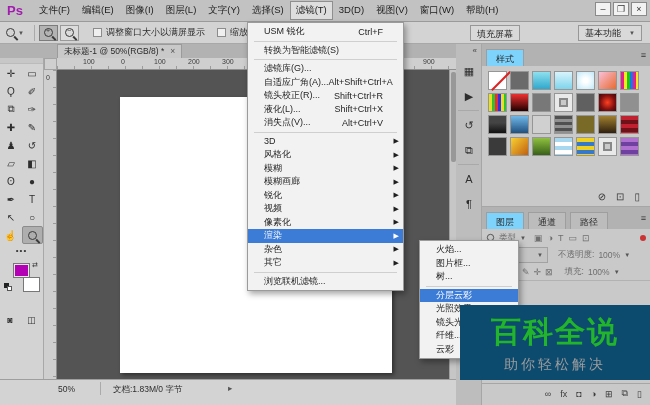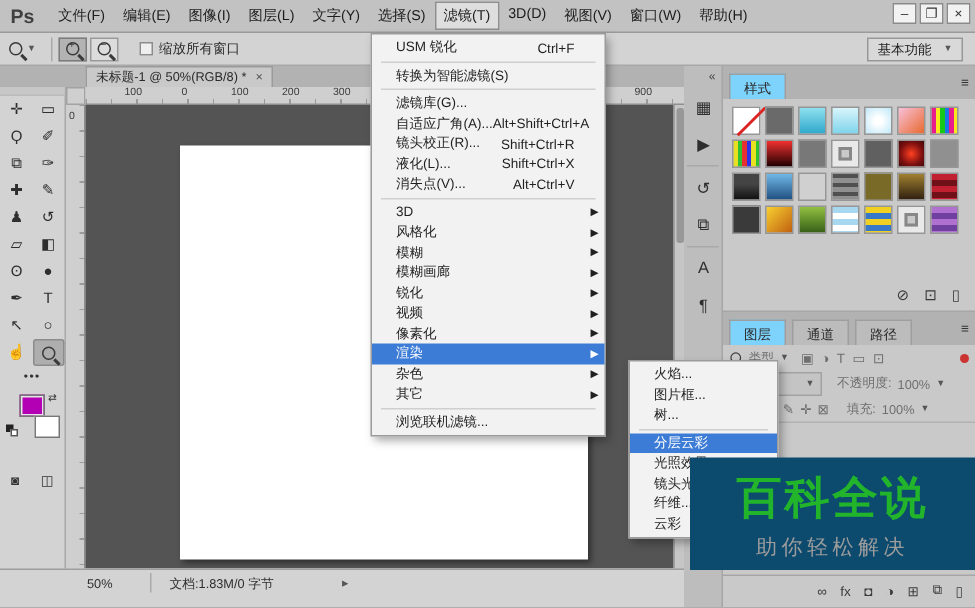--- a/index.html
+++ b/index.html
@@ -3,21 +3,21 @@
 <meta charset="utf-8">
 <style>
   html,body{margin:0;padding:0;background:#888;}
   *{box-sizing:border-box;font-family:"Liberation Sans",sans-serif;}
   #win{position:relative;width:650px;height:405px;background:#d3d3d3;overflow:hidden;
        font-size:9px;color:#1d1d1d;-webkit-font-smoothing:antialiased;}
 
   
   .menubar{position:absolute;left:0;top:0;width:650px;height:22px;background:#c2c2c2;
            border-bottom:1px solid #9a9a9a;display:flex;align-items:center;}
-  .pslogo{font-weight:bold;font-size:13px;color:#404040;margin:0 10px 0 7px;}
+  .pslogo{font-weight:bold;font-size:13px;color:#a21caf;margin:0 10px 0 7px;}
   .mb-item{padding:3px 6px;font-size:9.5px;cursor:default;white-space:nowrap;}
   .mb-item.active{background:#dedede;border:1px solid #8f8f8f;padding:2px 5px;}
   .winbtns{position:absolute;right:3px;top:2px;display:flex;gap:2px;}
   .wbtn{width:16px;height:14px;background:#f2f2f2;border:1px solid #8a8a8a;font-size:9px;
         line-height:12px;text-align:center;color:#333;}
 
   
   .optionsbar{position:absolute;left:0;top:22px;width:650px;height:22px;background:#d3d3d3;
               border-bottom:1px solid #a8a8a8;display:flex;align-items:center;}
   .mag{position:relative;width:9px;height:9px;border:1.5px solid #3a3a3a;border-radius:50%;display:inline-block;}
@@ -170,20 +170,24 @@
     <div class="ob-sep"></div>
     <div class="ob-btn pressed">
       <span class="mag">
           <span class="pm">+</span>
         </span>
     </div>
     <div class="ob-btn">
       <span class="mag">
           <span class="pm">−</span>
         </span>
+    </div>
+    <div class="chk">
+      <span class="box"></span>
+      <span>调整窗口大小以满屏显示</span>
     </div>
     <div class="chk">
       <span class="box"></span>
       <span>缩放所有窗口</span>
     </div>
     <div class="txtbtn" style="margin-left:186px;">填充屏幕</div>
     <div class="workspace">
       <span>基本功能</span>
       <span class="caret">▼</span>
     </div>

